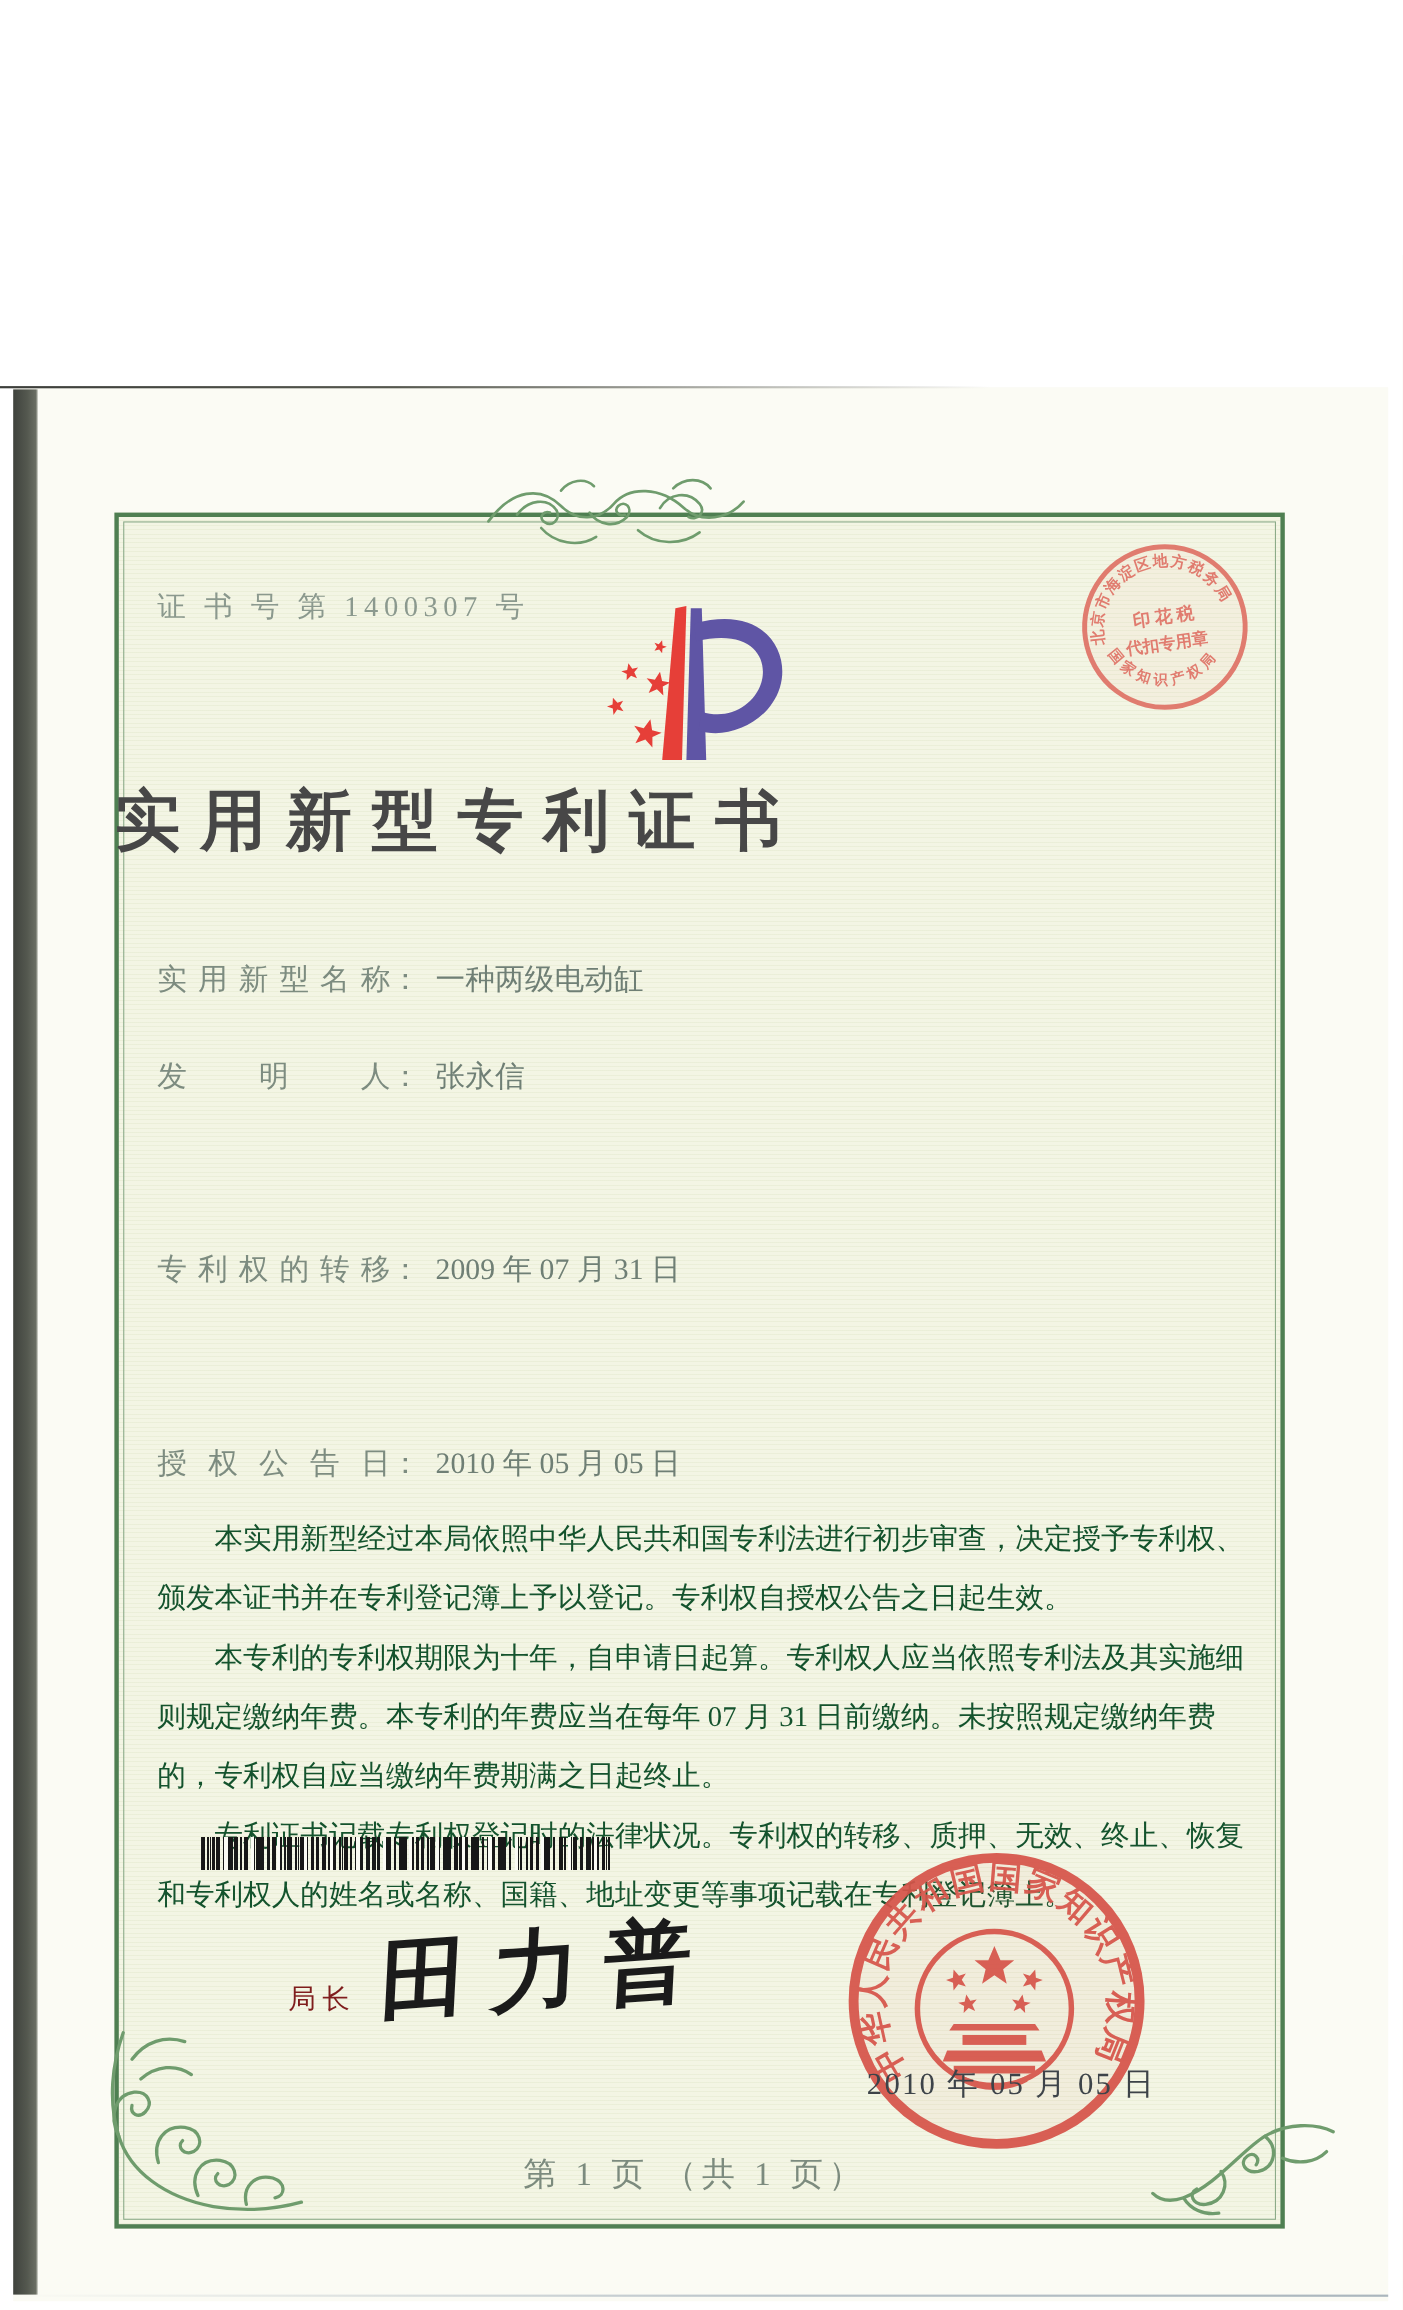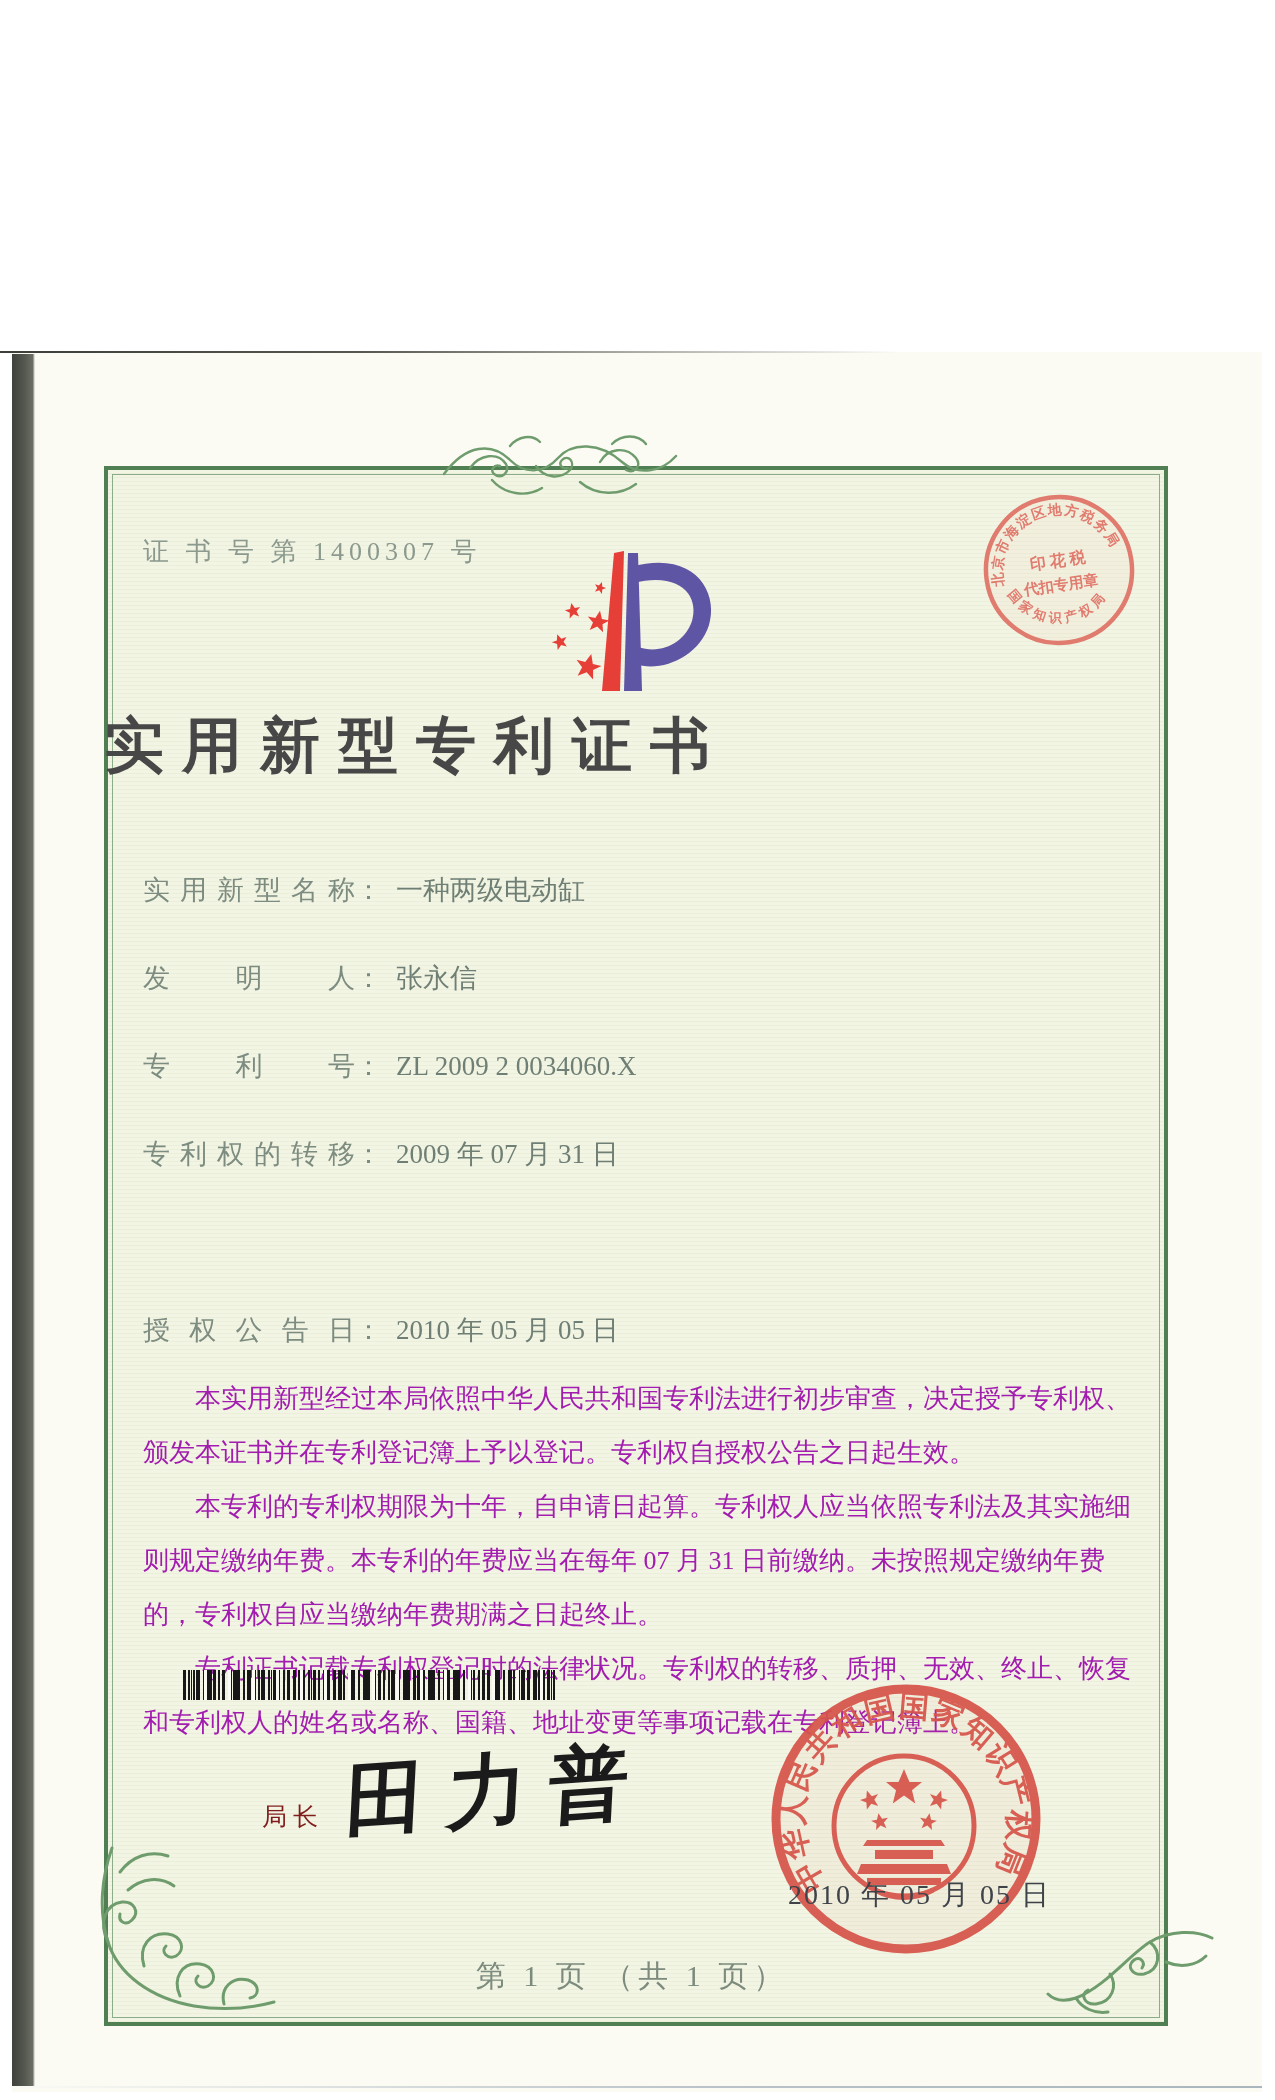--- a/index.html
+++ b/index.html
@@ -27,21 +27,21 @@
   .cert-no{position:absolute;left:143px;top:534px;font-size:26px;letter-spacing:5px;color:#8b998e;}
   .title{position:absolute;left:104px;top:706px;width:1056px;text-align:left;
          font-size:60px;font-weight:bold;letter-spacing:18px;color:#474747;}
 
   .field{position:absolute;left:143px;font-size:27px;color:#76867c;white-space:nowrap;}
   .flabel{display:inline-block;width:212px;text-align:justify;text-align-last:justify;color:#7d8c80;}
   .fcolon{display:inline-block;margin-right:14px;color:#7d8c80;}
   .fvalue{color:#6f7f75;}
 
   .body-text{position:absolute;left:143px;top:1372px;width:994px;font-size:26px;
-             line-height:2.08;color:#a21caf;}
+             line-height:2.08;color:#14532d;}
   .body-text p{margin:0;text-indent:2em;}
 
   .barcode{position:absolute;left:183px;top:1670px;width:372px;height:30px;
      background:
        repeating-linear-gradient(90deg,rgba(0,0,0,0) 0 21px,#fbfbf4 21px 24px),
        repeating-linear-gradient(90deg,#171717 0 2px,rgba(0,0,0,0) 2px 5px),
        repeating-linear-gradient(90deg,#171717 0 1px,rgba(0,0,0,0) 1px 8px),
        repeating-linear-gradient(90deg,#171717 0 3px,rgba(0,0,0,0) 3px 13px);}
 
   .director{position:absolute;left:262px;top:1800px;font-size:25px;letter-spacing:6px;color:#7f1d1d;}
@@ -143,23 +143,20 @@
     <text x="81" y="102" text-anchor="middle" font-size="15" fill="#df6f63" font-weight="bold">代扣专用章</text>
   </svg>
 
   <div class="title">实用新型专利证书</div>
 
   <div class="field" style="top:960px">
     <span class="flabel">发明人</span><span class="fcolon">：</span><span class="fvalue">张永信</span>
   </div>
   <div class="field" style="top:872px">
     <span class="flabel">实用新型名称</span><span class="fcolon">：</span><span class="fvalue">一种两级电动缸</span>
-  </div>
-  <div class="field" style="top:1048px">
-    <span class="flabel">专利号</span><span class="fcolon">：</span><span class="fvalue">ZL 2009 2 0034060.X</span>
   </div>
   <div class="field" style="top:1136px">
     <span class="flabel">专利权的转移</span><span class="fcolon">：</span><span class="fvalue">2009 年 07 月 31 日</span>
   </div>
   <div class="field" style="top:1312px">
     <span class="flabel">授权公告日</span><span class="fcolon">：</span><span class="fvalue">2010 年 05 月 05 日</span>
   </div>
 
   <div class="body-text">
     <p>本实用新型经过本局依照中华人民共和国专利法进行初步审查，决定授予专利权、颁发本证书并在专利登记簿上予以登记。专利权自授权公告之日起生效。</p>

